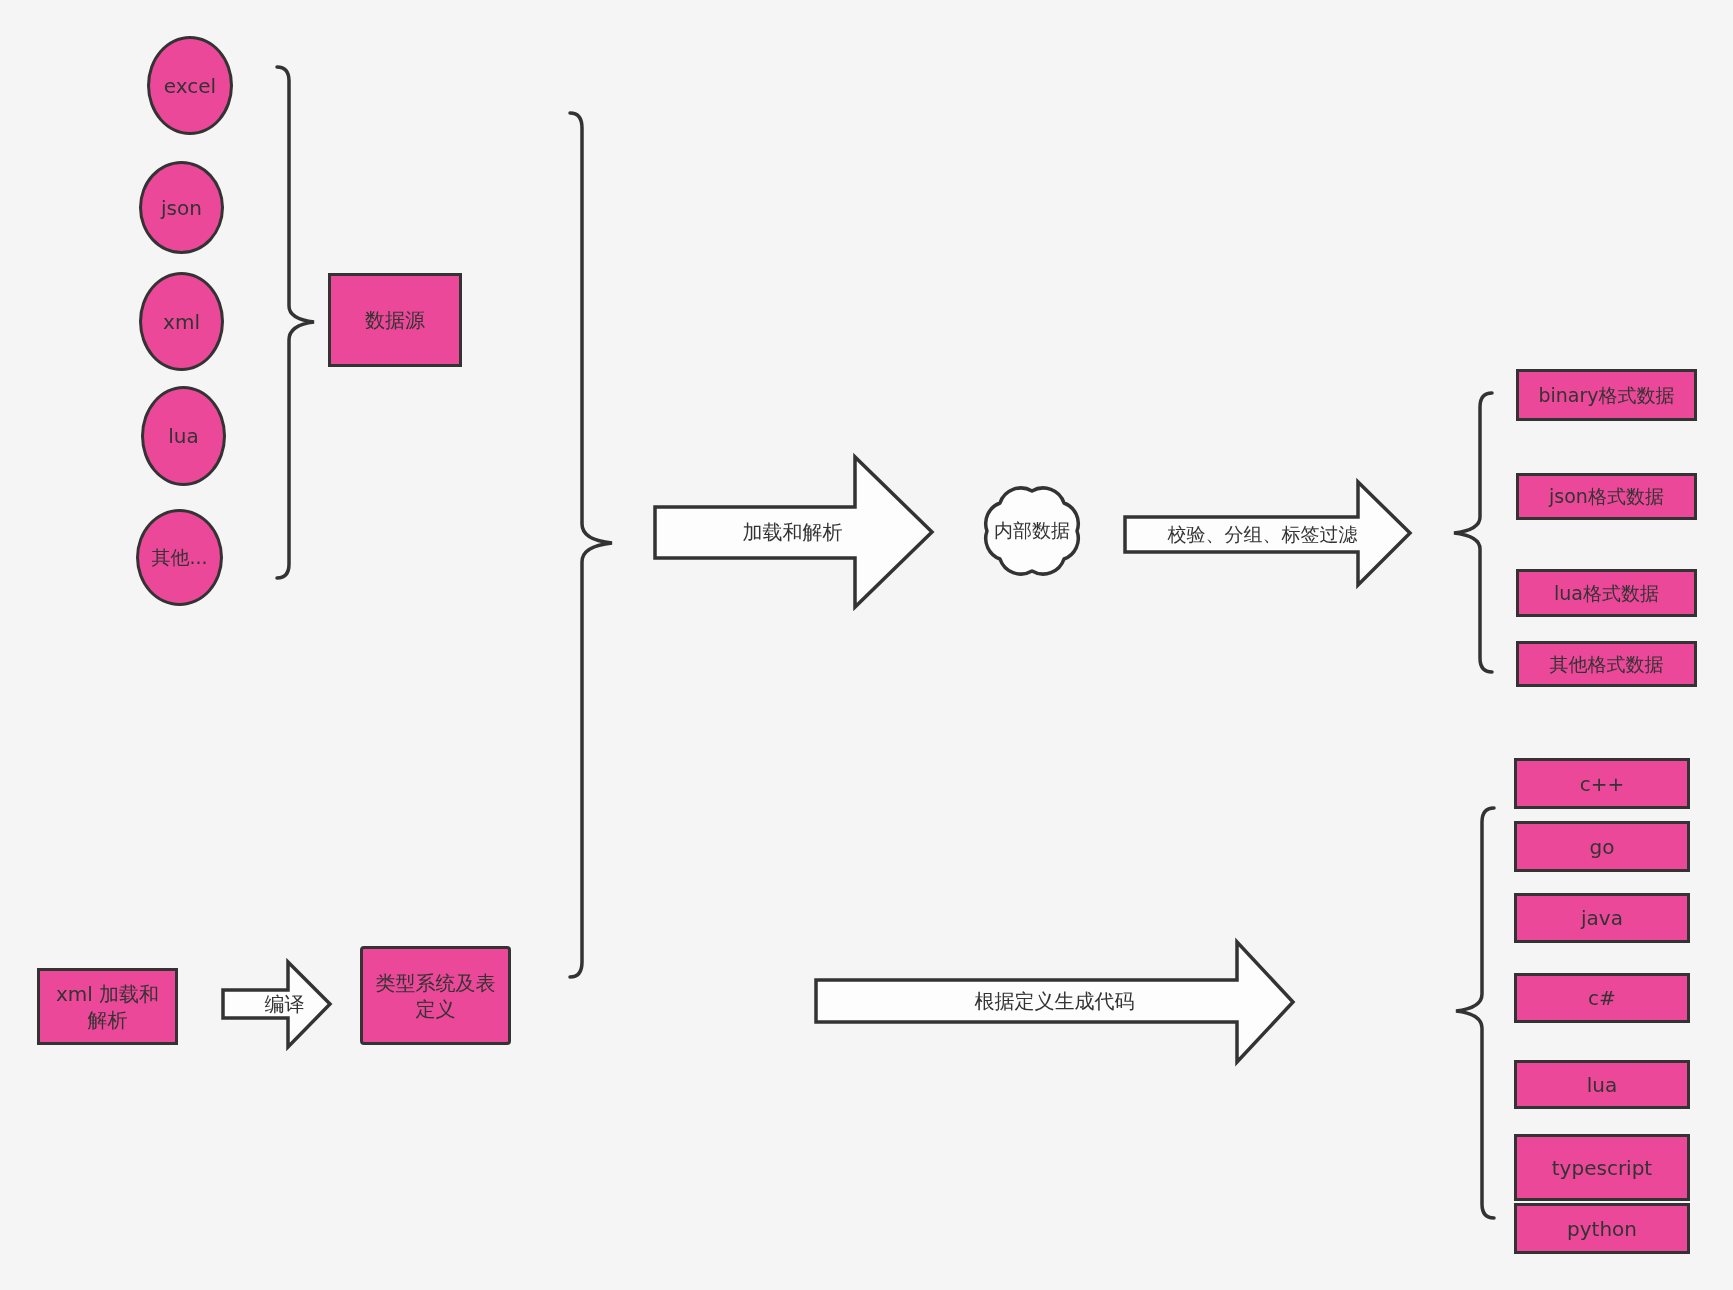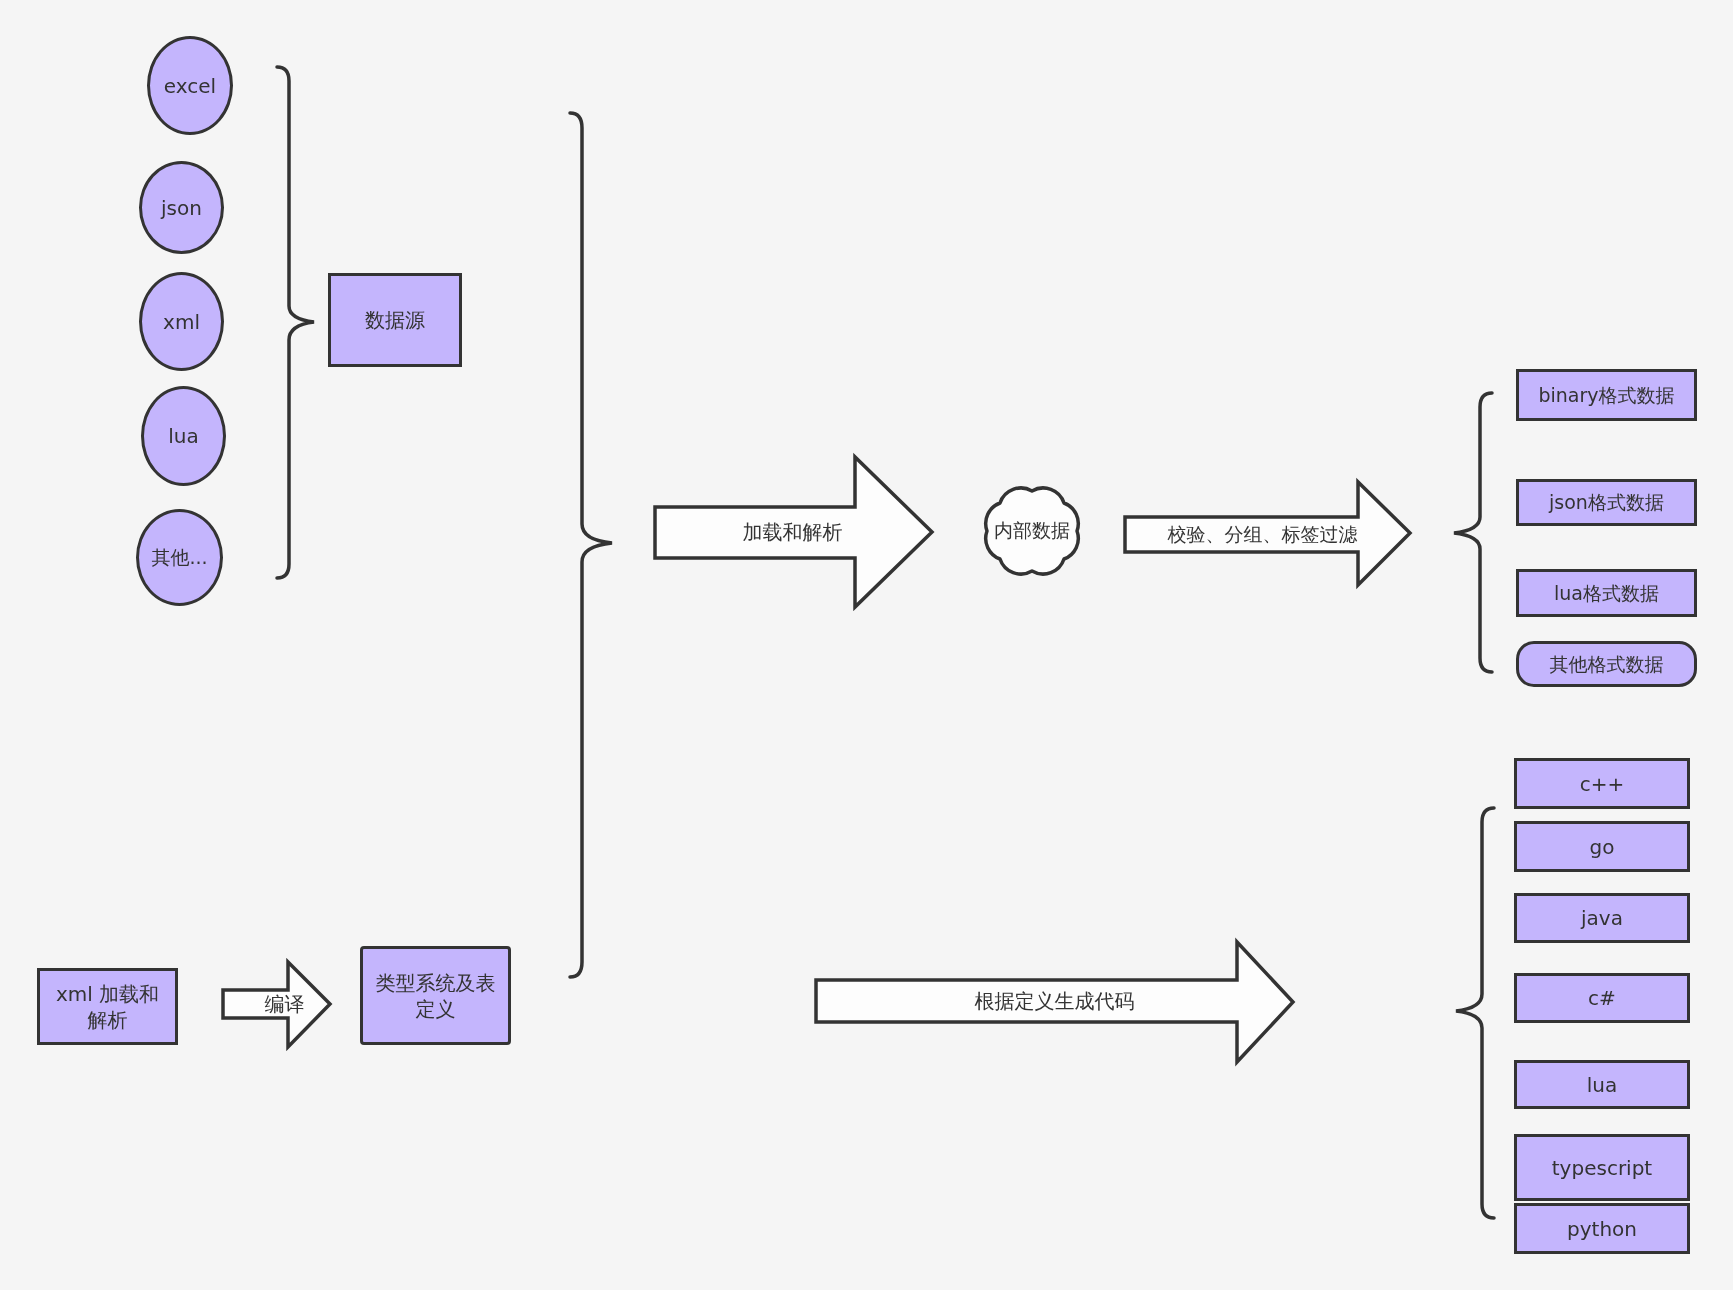--- a/index.html
+++ b/index.html
@@ -10,21 +10,21 @@
     font-family:"DejaVu Sans","Liberation Sans",sans-serif;
     color:#333333;
     overflow:hidden;
   }
   .canvas svg { position:absolute; left:0; top:0; }
   .shape {
     position:absolute;
     display:flex; align-items:center; justify-content:center;
     text-align:center;
     box-sizing:border-box;
-    background:#c4b5fd;
+    background:#ec4899;
     border:3px solid #333333;
     font-size:20px;
     line-height:1.3;
   }
   .ellipse { border-radius:50%; }
   .rounded { border-radius:4px; }
   .lbl {
     position:absolute;
     display:flex; align-items:center; justify-content:center;
     text-align:center;
@@ -82,27 +82,27 @@
 
   <div class="lbl" style="left:655px; top:507px; width:275px; height:51px;">加载和解析</div>
   <div class="lbl sm" style="left:980px; top:505px; width:104px; height:52px;">内部数据</div>
   <div class="lbl sm" style="left:1125px; top:517px; width:275px; height:35px;">校验、分组、标签过滤</div>
   <div class="lbl" style="left:223px; top:990px; width:107px; height:28px;padding-left:8px;">编译</div>
   <div class="lbl" style="left:816px; top:980px; width:477px; height:42px;">根据定义生成代码</div>
 
   <div class="shape sm" style="left:1516px; top:369px; width:181px; height:52px;">
       <span>binary格式数据</span>
     </div>
-  <div class="shape sm" style="left:1516px; top:473px; width:181px; height:47px;margin-top:6px;">
+  <div class="shape sm" style="left:1516px; top:473px; width:181px; height:47px;">
       <span>json格式数据</span>
     </div>
   <div class="shape sm" style="left:1516px; top:569px; width:181px; height:48px;">
       <span>lua格式数据</span>
     </div>
-  <div class="shape sm" style="left:1516px; top:641px; width:181px; height:46px;border-radius:18px;">
+  <div class="shape sm" style="left:1516px; top:641px; width:181px; height:46px;">
       <span>其他格式数据</span>
     </div>
 
   <div class="shape" style="left:37px; top:968px; width:141px; height:77px; padding:0 12px;">
     <span>xml 加载和解析</span>
   </div>
   <div class="shape rounded" style="left:360px; top:946px; width:151px; height:99px; padding:0 8px;">
     <span>类型系统及表定义</span>
   </div>
 

